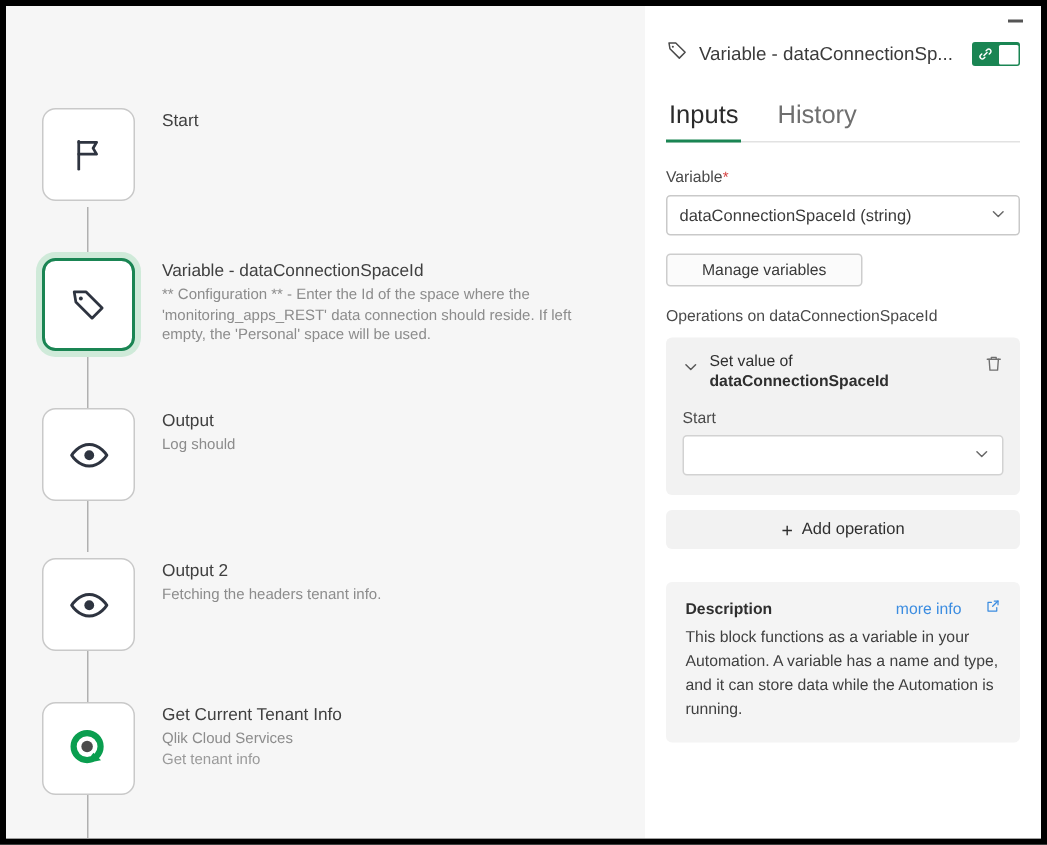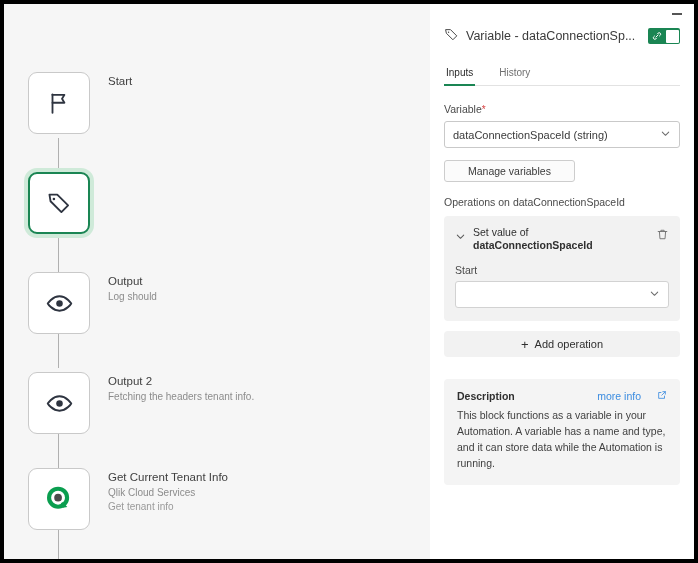--- a/index.html
+++ b/index.html
@@ -160,21 +160,21 @@
     justify-content: center;
   }
 
   .tabs {
     display: flex;
     gap: 22px;
     border-bottom: 1px solid #e2e2e2;
     margin-top: 10px;
   }
   .tab {
-    font-size: 10px;
+    font-size: 17px;
     color: #6f6f6f;
     padding: 4px 2px 7px 2px;
     cursor: pointer;
     position: relative;
   }
   .tab.active {
     color: #2b2b2b;
   }
   .tab.active:after {
     content: "";
@@ -339,20 +339,24 @@
         <div class="node-title">Start</div>
       </div>
 
       <div class="node selected" style="top:168px;">
         <span>
           <svg width="26" height="26" viewBox="0 0 24 24" fill="none" stroke="#2e3440" stroke-width="1.7" stroke-linecap="round" stroke-linejoin="round">
             <path d="M3.2 4.2h7.2l10 10-6.2 6.2-10-10z"></path>
             <circle cx="7.3" cy="8.3" r="1.2" fill="#2e3440" stroke="none"></circle>
           </svg>
         </span>
+      </div>
+      <div class="node-text" style="top:170px;">
+        <div class="node-title">Variable - dataConnectionSpaceId</div>
+        <div class="node-sub">** Configuration ** - Enter the Id of the space where the 'monitoring_apps_REST' data connection should reside. If left empty, the 'Personal' space will be used.</div>
       </div>
 
       <div class="node" style="top:268px;">
         <span>
           <svg width="27" height="27" viewBox="0 0 24 24" fill="none" stroke="#2e3440" stroke-width="1.8" stroke-linecap="round" stroke-linejoin="round">
             <path d="M1.6 12S5.4 5.6 12 5.6 22.4 12 22.4 12 18.6 18.4 12 18.4 1.6 12 1.6 12z"></path>
             <circle cx="12" cy="12" r="2.9" fill="#2e3440" stroke="none"></circle>
           </svg>
         </span>
       </div>

